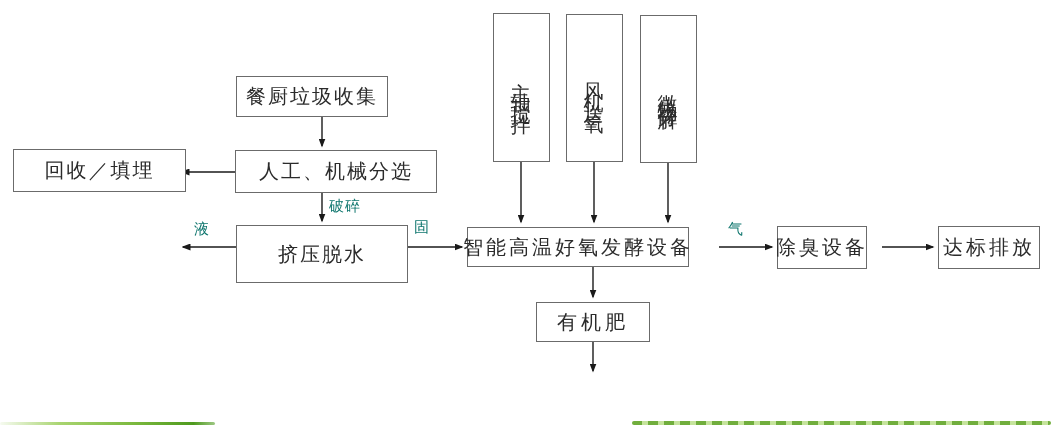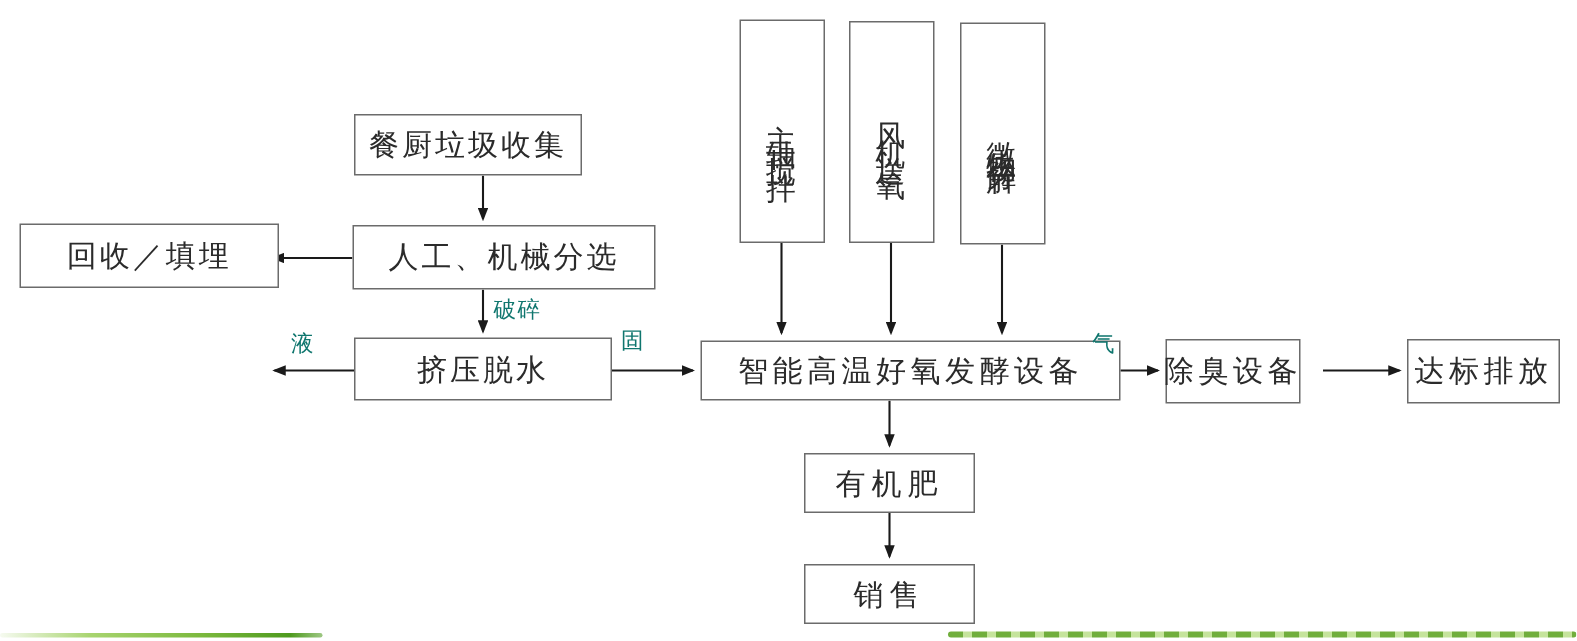--- a/index.html
+++ b/index.html
@@ -25,22 +25,22 @@
   .node.vertical{
     writing-mode:vertical-rl;
     text-orientation:upright;
     white-space:normal;
   }
   
   .n-collection   {left:236px;top:76px; width:152px;height:41px;}
   .n-recycle      {left:13px;  top:149px;width:173px;height:43px;}
   .n-sorting      {left:235px;top:150px;width:202px;height:43px;}
   .n-pipe         {left:45px; top:226px;width:133px;height:42px;}
-  .n-dewater      {left:236px;top:225px;width:172px;height:42px;}
-  .n-ferment      {left:467px;top:227px;width:280px;height:40px;letter-spacing:3px;}
+  .n-dewater      {left:236px;top:225px;width:172px;height:58px;}
+  .n-ferment      {left:467px;top:227px;width:222px;height:40px;letter-spacing:3px;}
   .n-deodor       {left:777px;top:226px;width:90px;height:43px;letter-spacing:3px;}
   .n-discharge    {left:938px;top:226px;width:102px;height:43px;letter-spacing:3px;}
   .n-fertilizer   {left:536px;top:302px;width:114px;height:40px;letter-spacing:4px;}
   .n-sales        {left:536px;top:376px;width:114px;height:40px;letter-spacing:4px;}
   
   .n-shaft        {left:493px;top:13px;width:57px;height:149px;letter-spacing:11px;}
   .n-fan          {left:566px;top:14px;width:57px;height:148px;letter-spacing:11px;}
   .n-microbial    {left:640px;top:15px;width:57px;height:148px;letter-spacing:4px;}
   .edge-label{
     position:absolute;
@@ -100,21 +100,20 @@
   <div class="node n-recycle">回收／填埋</div>
   <div class="node n-sorting">人工、机械分选</div>
   <div class="node n-dewater">挤压脱水</div>
   <div class="node vertical n-shaft">主轴搅拌</div>
   <div class="node vertical n-fan">风机送氧</div>
   <div class="node vertical n-microbial">微生物分解</div>
   <div class="node n-ferment">智能高温好氧发酵设备</div>
   <div class="node n-deodor">除臭设备</div>
   <div class="node n-discharge">达标排放</div>
   <div class="node n-fertilizer">有机肥</div>
-  <div class="node n-sales">销售</div>
 
   <div class="edge-label l-crushing">破碎</div>
   <div class="edge-label l-liquid">液</div>
   <div class="edge-label l-solid">固</div>
   <div class="edge-label l-gas">气</div>
 
   <div class="decor-line decor-left"></div>
   <div class="decor-line decor-right"></div>
 
 </div>

